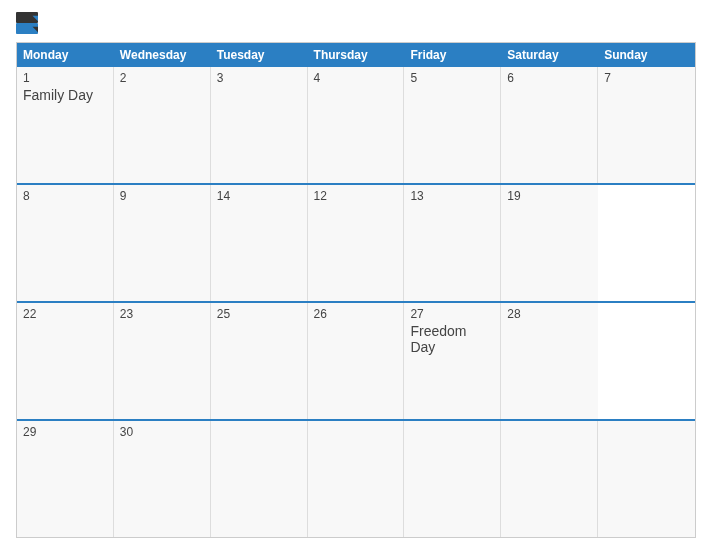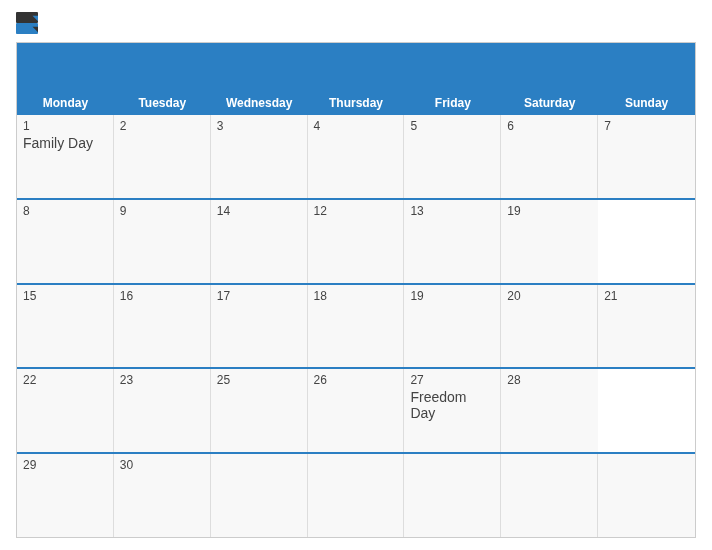--- a/index.html
+++ b/index.html
@@ -64,22 +64,21 @@
     .day-headers {
       display: grid;
       grid-template-columns: repeat(7, 1fr);
       background: #2b7fc3;
     }
     .day-header {
       color: #fff;
       font-size: 12px;
       font-weight: bold;
       padding: 5px 6px;
-      text-align: center;
-      margin-top: 48px;
+      text-align: left;
     }
     .weeks {
       flex: 1;
       display: flex;
       flex-direction: column;
     }
     .week {
       display: grid;
       grid-template-columns: repeat(7, 1fr);
       flex: 1;
@@ -133,22 +132,22 @@
         <span class="logo-blue"></span>
       </div>
     </div>
     <div class="title"></div>
     <div class="country"></div>
   </div>
 
   <div class="calendar">
     <div class="day-headers">
     <div class="day-header">Monday</div>
+        <div class="day-header">Wednesday</div>
         <div class="day-header">Tuesday</div>
-        <div class="day-header">Wednesday</div>
         <div class="day-header">Thursday</div>
         <div class="day-header">Friday</div>
         <div class="day-header">Saturday</div>
         <div class="day-header">Sunday</div>
       </div>
     <div class="weeks">
     <div class="week">
           <div class="day-cell">
             <span class="day-number">1</span>
             <span class="holiday">Family Day</span>
@@ -187,43 +186,20 @@
           </div>
           <div class="day-cell">
             <span class="day-number">13</span>
           </div>
           <div class="day-cell">
             <span class="day-number">19</span>
           </div>
         </div>
         <div class="week">
           <div class="day-cell">
-            <span class="day-number">15</span>
-          </div>
-          <div class="day-cell">
-            <span class="day-number">16</span>
-          </div>
-          <div class="day-cell">
-            <span class="day-number">17</span>
-          </div>
-          <div class="day-cell">
-            <span class="day-number">18</span>
-          </div>
-          <div class="day-cell">
-            <span class="day-number">19</span>
-          </div>
-          <div class="day-cell">
-            <span class="day-number">20</span>
-          </div>
-          <div class="day-cell">
-            <span class="day-number">21</span>
-          </div>
-        </div>
-        <div class="week">
-          <div class="day-cell">
             <span class="day-number">22</span>
           </div>
           <div class="day-cell">
             <span class="day-number">23</span>
           </div>
           <div class="day-cell">
             <span class="day-number">25</span>
           </div>
           <div class="day-cell">
             <span class="day-number">26</span>

